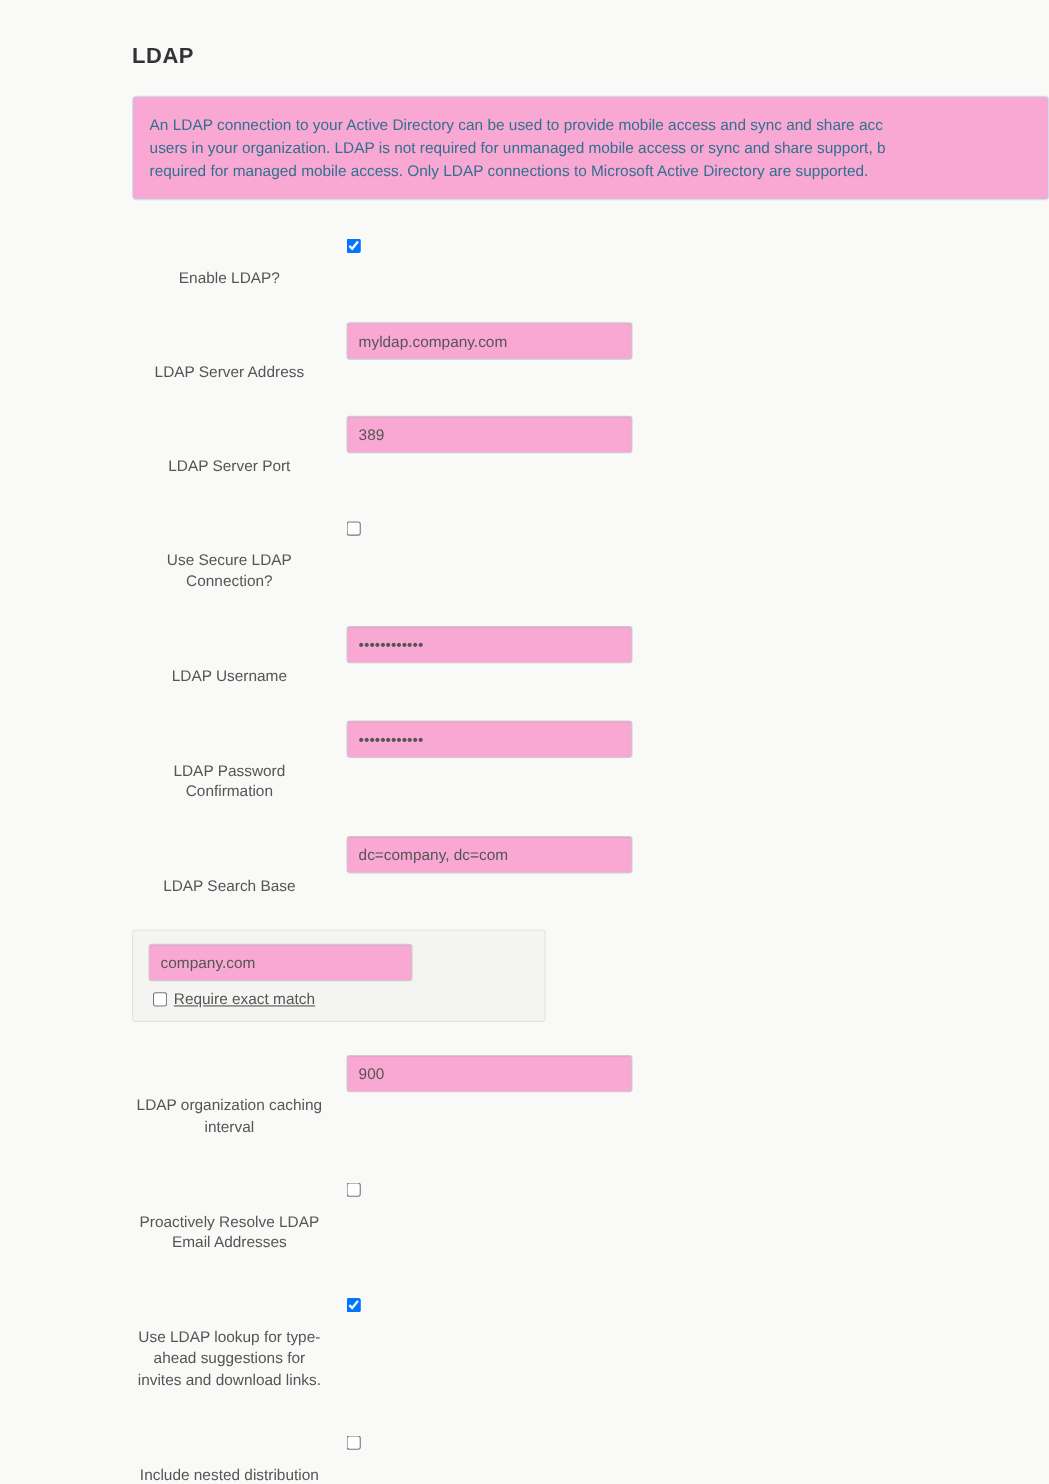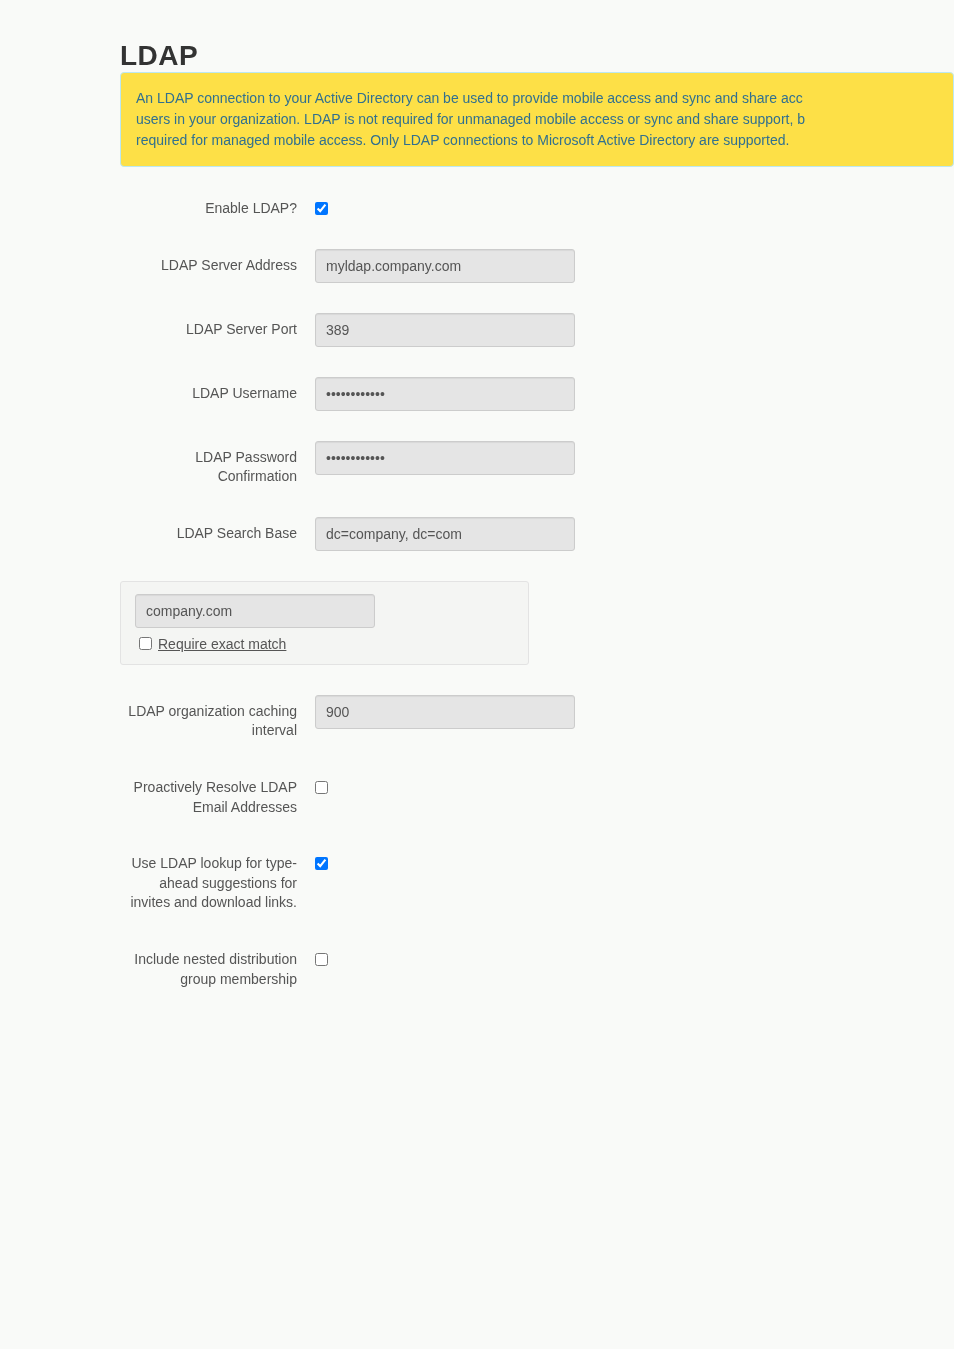--- a/index.html
+++ b/index.html
@@ -11,83 +11,85 @@
       font-family: "Helvetica Neue", Helvetica, Arial, sans-serif;
       background: #f9faf8;
       color: #555;
       font-size: 14px;
     }
     .container {
       padding: 40px 0 40px 120px;
       max-width: 954px;
     }
     .page-title {
-      font-size: 28px;
+      font-size: 20px;
       font-weight: bold;
       color: #333;
+      margin-bottom: 24px;
       letter-spacing: 0.5px;
     }
     .alert-info {
-      background-color: #fde047;
+      background-color: #f9a8d4;
       border: 1px solid #bce8f1;
       color: #31708f;
       padding: 15px;
       border-radius: 4px;
       margin-bottom: 25px;
       line-height: 1.5;
       font-size: 14px;
       white-space: nowrap;
       overflow: hidden;
     }
     .alert-info .line {
       display: block;
     }
     .form-row {
       display: flex;
       align-items: flex-start;
       margin-bottom: 30px;
     }
     .form-label {
       width: 195px;
-      text-align: right;
+      text-align: center;
       padding-right: 18px;
       padding-top: 7px;
       color: #555;
       font-size: 14px;
       line-height: 1.4;
       flex-shrink: 0;
+      margin-top: 29px;
     }
     .form-control-wrap {
       flex: 0 0 auto;
     }
     .form-input {
       width: 260px;
       height: 34px;
       padding: 6px 10px;
       font-size: 14px;
       color: #555;
-      background-color: #e5e5e5;
+      background-color: #f9a8d4;
       border: 1px solid #ccc;
       border-radius: 3px;
       box-shadow: inset 0 1px 1px rgba(0,0,0,0.06);
     }
     .form-input::placeholder {
       color: #999;
     }
     .checkbox-plain {
       margin-top: 10px;
       width: 13px;
       height: 13px;
     }
     .domains-box {
       background: #f4f5f3;
       border: 1px solid #e3e3e3;
       border-radius: 3px;
       padding: 12px 14px;
-      width: 409px;
+      width: 376px;
     }
     .domains-box .form-input {
       width: 240px;
       margin-bottom: 8px;
     }
     .sub-check-row {
       display: flex;
       align-items: center;
       gap: 6px;
       padding-left: 4px;
@@ -128,20 +130,26 @@
     </div>
   </div>
 
   <div class="form-row">
     <div class="form-label">LDAP Server Port</div>
     <div class="form-control-wrap">
       <input type="text" class="form-input" value="389" style="">
     </div>
   </div>
 
+  <div class="form-row">
+    <div class="form-label">Use Secure LDAP Connection?</div>
+    <div class="form-control-wrap">
+      <input type="checkbox" class="checkbox-plain" style="">
+    </div>
+  </div>
 
 
   <div class="form-row">
     <div class="form-label">LDAP Username</div>
     <div class="form-control-wrap">
       <input type="password" class="form-input" value="************" style="">
     </div>
   </div>
 
   <div class="form-row">

